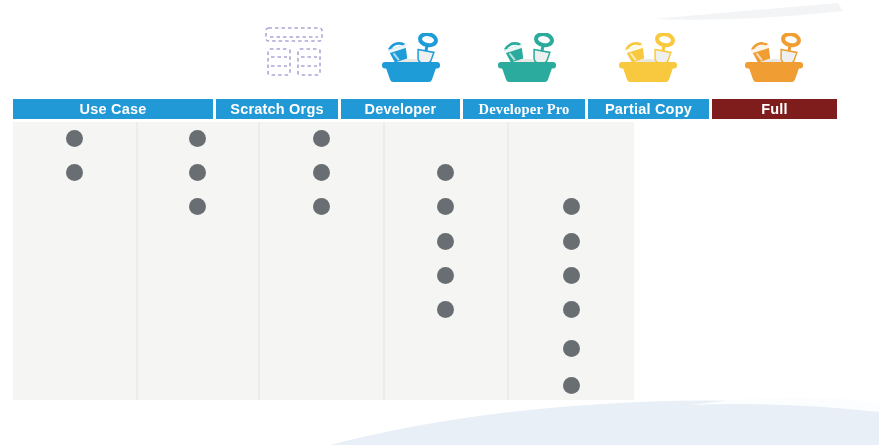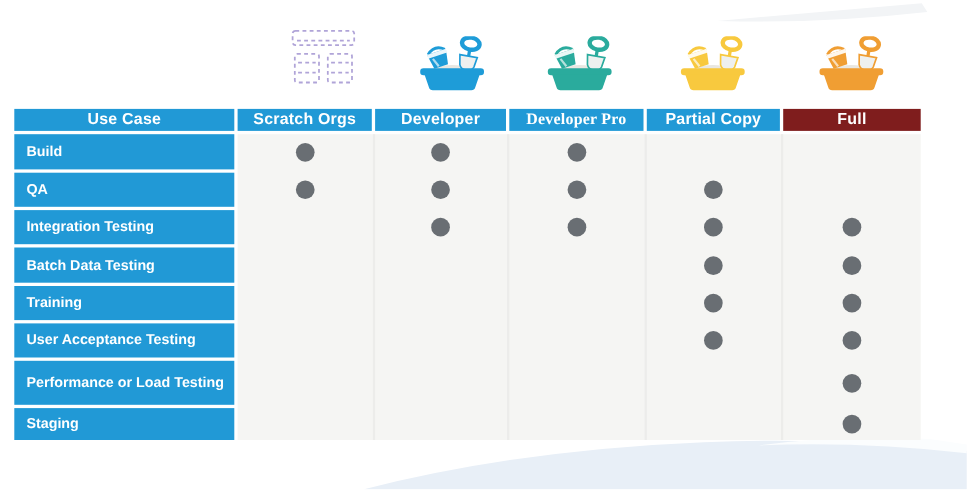--- a/index.html
+++ b/index.html
@@ -124,30 +124,20 @@
   <div class="matrix">
     <div class="hdr" id="hdr">
         <div class="hdr-cell" style="width: 200px; background: rgb(33, 153, 214);">Use Case</div>
         <div class="hdr-cell" style="width: 122px; background: rgb(33, 153, 214);">Scratch Orgs</div>
         <div class="hdr-cell" style="width: 119px; background: rgb(33, 153, 214); text-align: right;">Developer</div>
         <div class="hdr-cell" style="width: 122px; background: rgb(33, 153, 214); font-family: Liberation Serif, serif;">Developer Pro</div>
         <div class="hdr-cell" style="width: 121px; background: rgb(33, 153, 214);">Partial Copy</div>
         <div class="hdr-cell" style="width: 125px; background: #7f1d1d;">Full</div>
       </div>
     <div class="body-wrap">
-      <div class="label-col" id="labels">
-          <div class="label-cell" style="height: 32px; background: rgb(33, 153, 214);">Build</div>
-          <div class="label-cell" style="height: 31px; background: rgb(33, 153, 214);">QA</div>
-          <div class="label-cell" style="height: 31px; background: rgb(33, 153, 214);">Integration Testing</div>
-          <div class="label-cell" style="height: 32px; background: rgb(33, 153, 214);">Batch Data Testing</div>
-          <div class="label-cell" style="height: 31px; background: rgb(33, 153, 214);">Training</div>
-          <div class="label-cell" style="height: 31px; background: rgb(33, 153, 214);">User Acceptance Testing</div>
-          <div class="label-cell" style="height: 40px; background: rgb(33, 153, 214);">Performance or Load Testing</div>
-          <div class="label-cell" style="height: 29px; background: rgb(33, 153, 214);">Staging</div>
-        </div>
       <div class="grid-body" id="gridbody" style="height: 278px; background: rgb(245, 245, 243);">
           <div class="vdiv" style="left: 123px;"></div>
           <div class="vdiv" style="left: 245px;"></div>
           <div class="vdiv" style="left: 370px;"></div>
           <div class="vdiv" style="left: 494px;"></div>
           <div class="dot" style="background: rgb(105, 110, 115); left: 52.5px; top: 7.5px;"></div>
           <div class="dot" style="background: rgb(105, 110, 115); left: 176px; top: 7.5px;"></div>
           <div class="dot" style="background: rgb(105, 110, 115); left: 299.5px; top: 7.5px;"></div>
           <div class="dot" style="background: rgb(105, 110, 115); left: 52.5px; top: 42px;"></div>
           <div class="dot" style="background: rgb(105, 110, 115); left: 176px; top: 42px;"></div>

